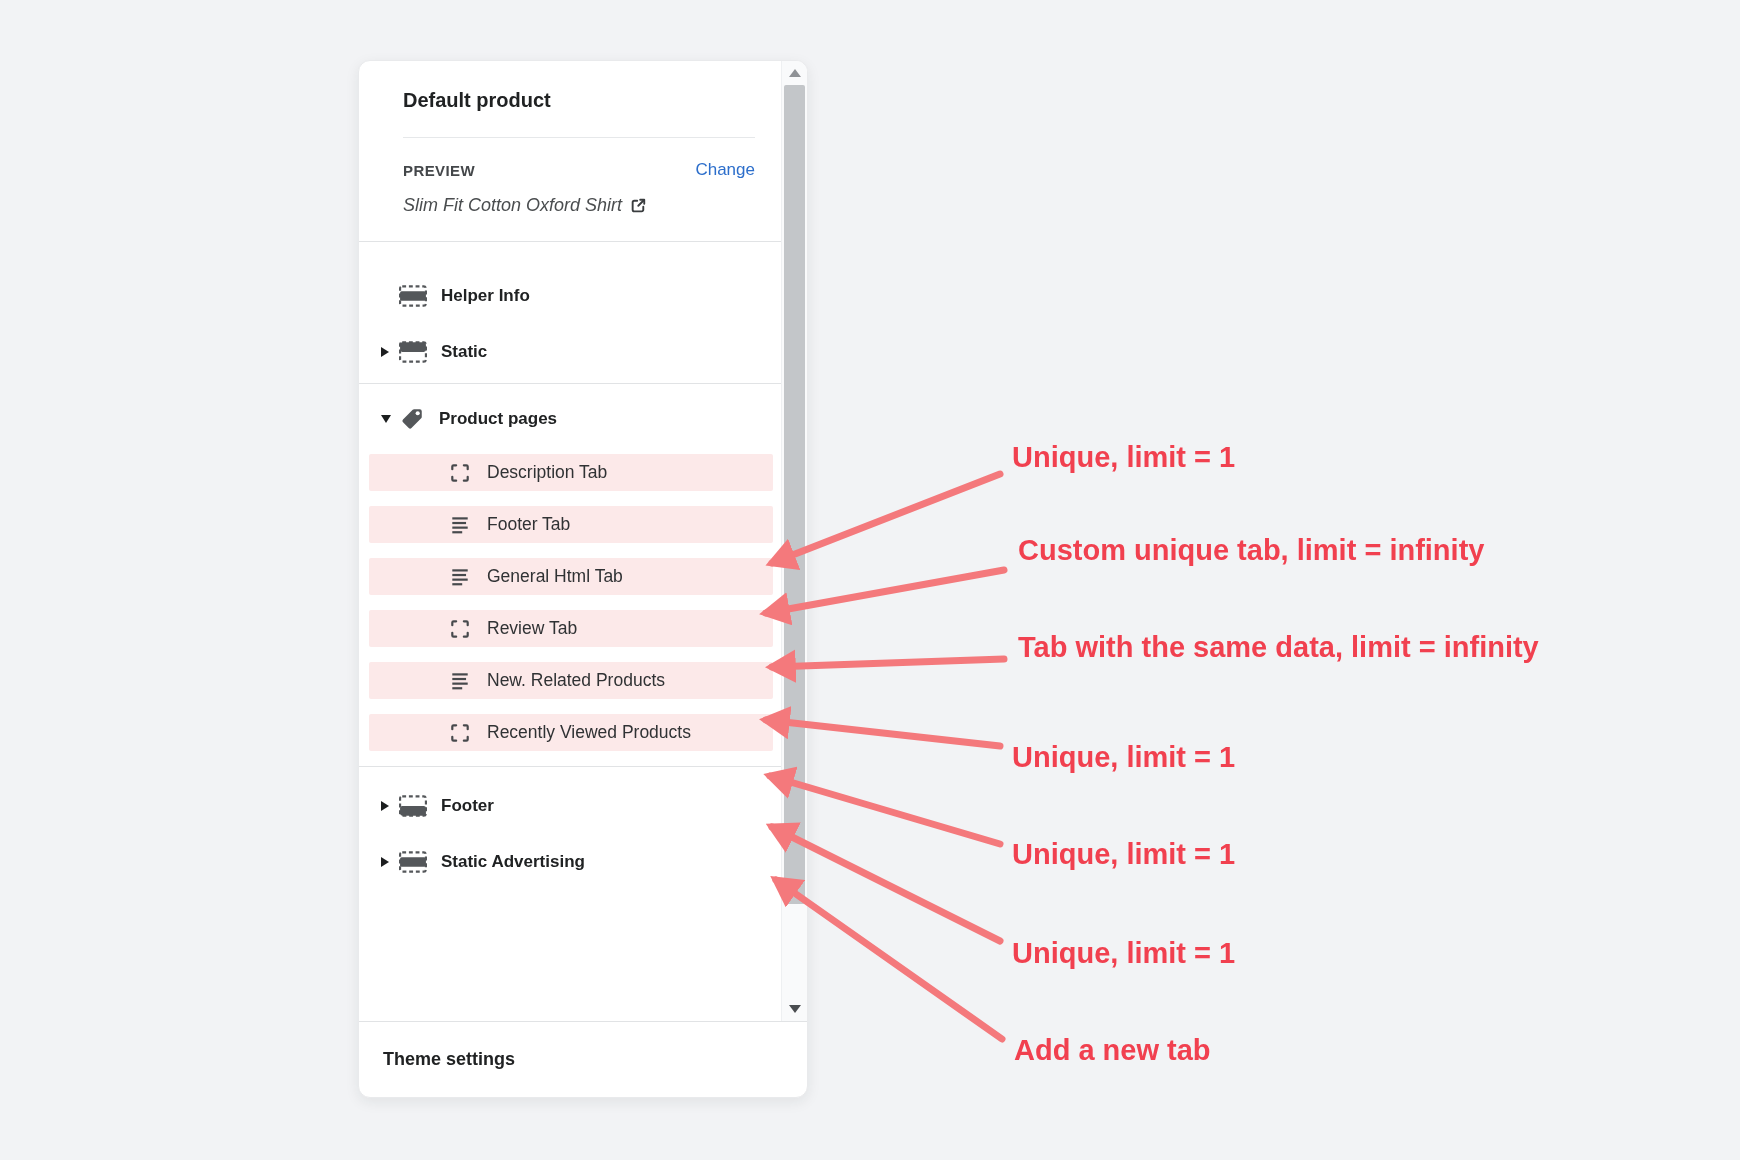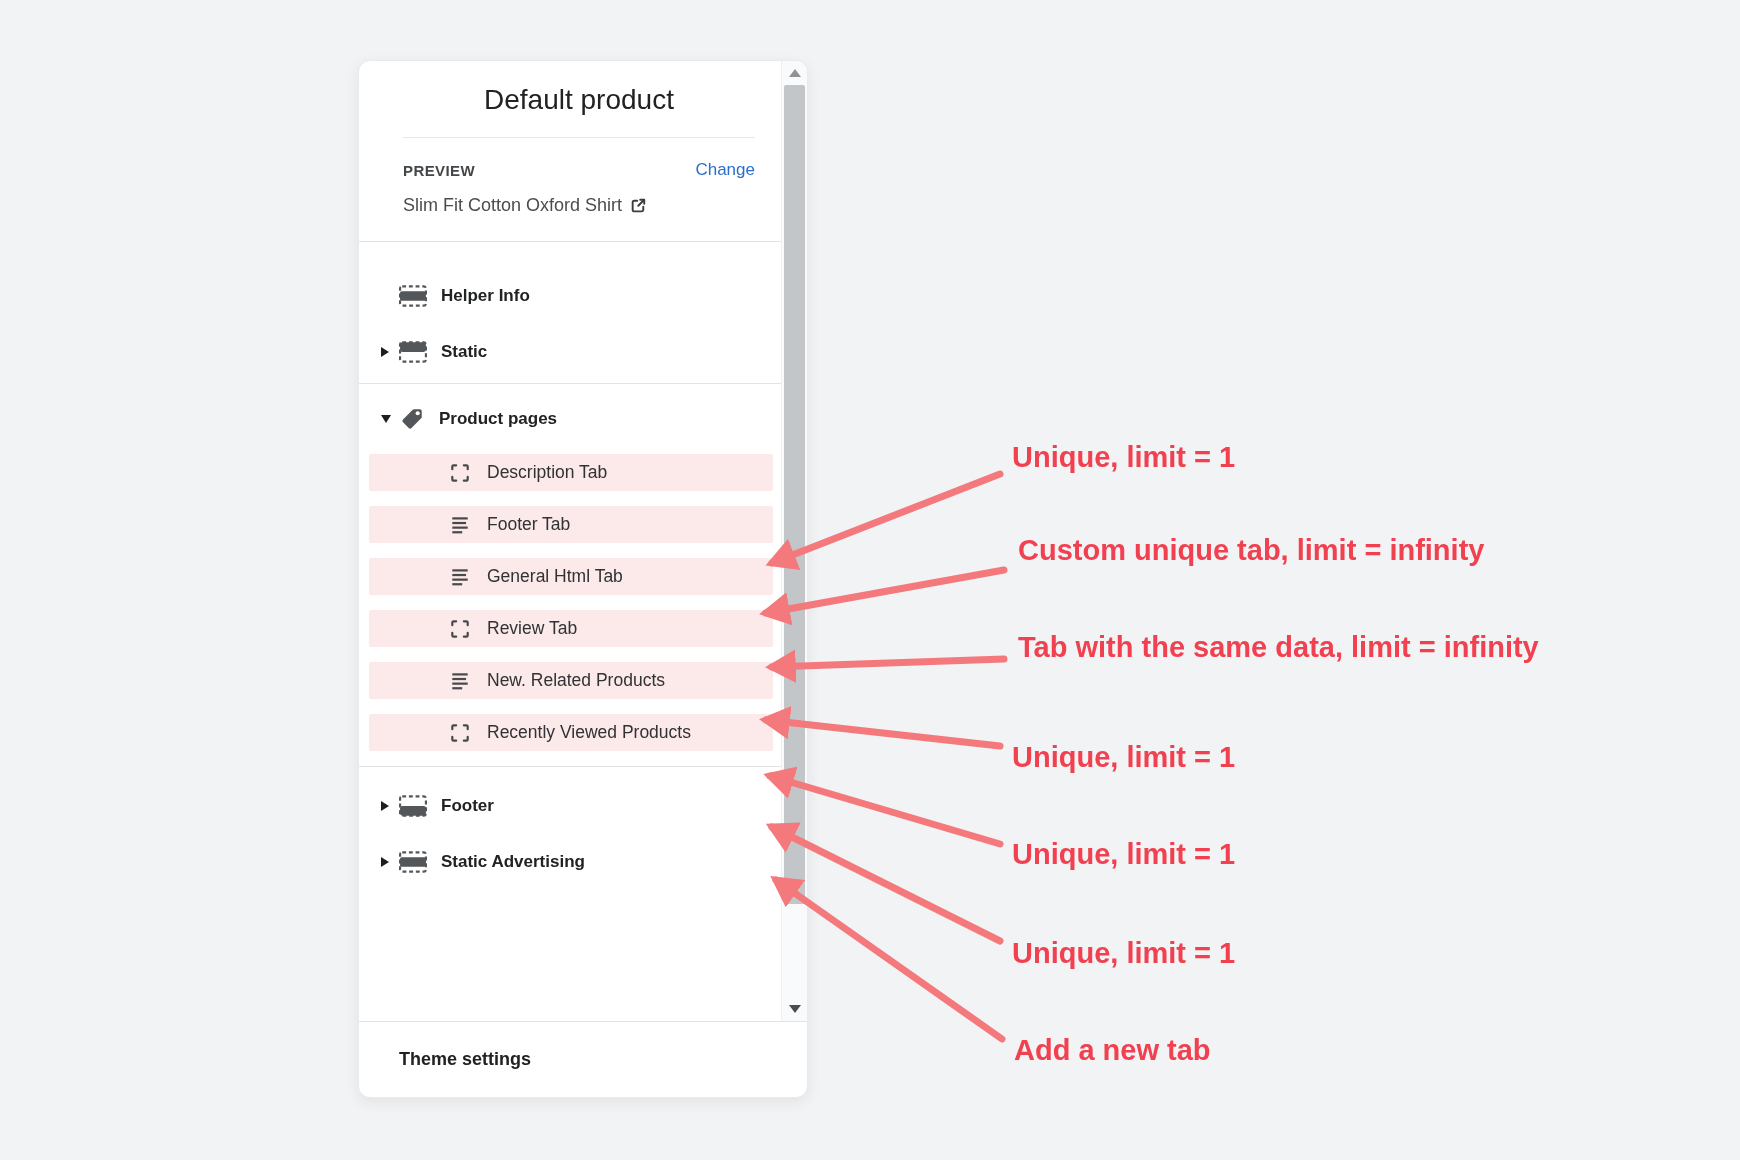--- a/index.html
+++ b/index.html
@@ -38,26 +38,26 @@
   .menu-dots {
     margin-left:auto; margin-right:46px; display:flex; gap:5px; cursor:pointer; padding:6px;
   }
   .menu-dots i { width:5px; height:5px; border-radius:50%; background:#44474a; display:block; }
 
   
   .panel-body { position:relative; flex:1 1 auto; overflow:hidden; }
   .scroll-content { position:absolute; left:0; top:0; width:424px; }
 
   .sec-product { padding:22px 28px 23px 44px; }
-  .page-heading { font-size:28px; font-weight:normal; line-height:34px; color:#202223;text-align:center; }
+  .page-heading { font-size:20px; font-weight:bold; line-height:34px; color:#202223; }
   .hr-inset { border:none; border-top:1px solid #e6e8ea; margin-top:20px; }
   .preview-row { margin-top:20px; display:flex; align-items:center; justify-content:space-between; height:24px; }
   .preview-label { font-size:15px; font-weight:bold; letter-spacing:0.4px; color:#44474a; }
   .link-blue { color:#2c6ecb; font-size:17px; cursor:pointer; text-decoration:none; }
-  .product-row { margin-top:10px; height:26px; display:flex; align-items:center; gap:8px; }
+  .product-row { margin-top:10px; height:26px; display:flex; align-items:center; gap:8px;font-style:italic; }
   .product-name { font-size:18px; color:#4a4d4f; }
 
   .hr-full { border:none; border-top:1px solid #e1e3e5; }
 
   .tree-row {
     height:56px; display:flex; align-items:center; padding-left:22px; cursor:pointer;
   }
   .tree-row.first { margin-top:26px; }
   .tree-row .indent { width:18px; flex:0 0 18px; display:flex; align-items:center; }
   .tree-label { margin-left:14px; font-size:17px; font-weight:bold; color:#202223; }
@@ -98,21 +98,21 @@
     border-top:8px solid #4a4d50; border-left:6px solid transparent; border-right:6px solid transparent;
   }
   .scroll-thumb {
     position:absolute; top:24px; left:2px; width:21px; height:819px;
     background:#c3c6c9; border-radius:2px; cursor:grab;
   }
 
   
   .panel-footer {
     height:76px; flex:0 0 76px; border-top:1px solid #e1e3e5;
-    display:flex; align-items:center; padding-left:40px; cursor:pointer;
+    display:flex; align-items:center; padding-left:24px; cursor:pointer;
   }
   .theme-settings { font-size:18px; font-weight:bold; color:#202223; }
 
   
   .annotation {
     position:absolute; font-size:29px; font-weight:bold; color:#f1404f;
     line-height:38px; white-space:nowrap;
   }
   .a1 { left:1012px; top:438px; }
   .a2 { left:1018px; top:531px; }

